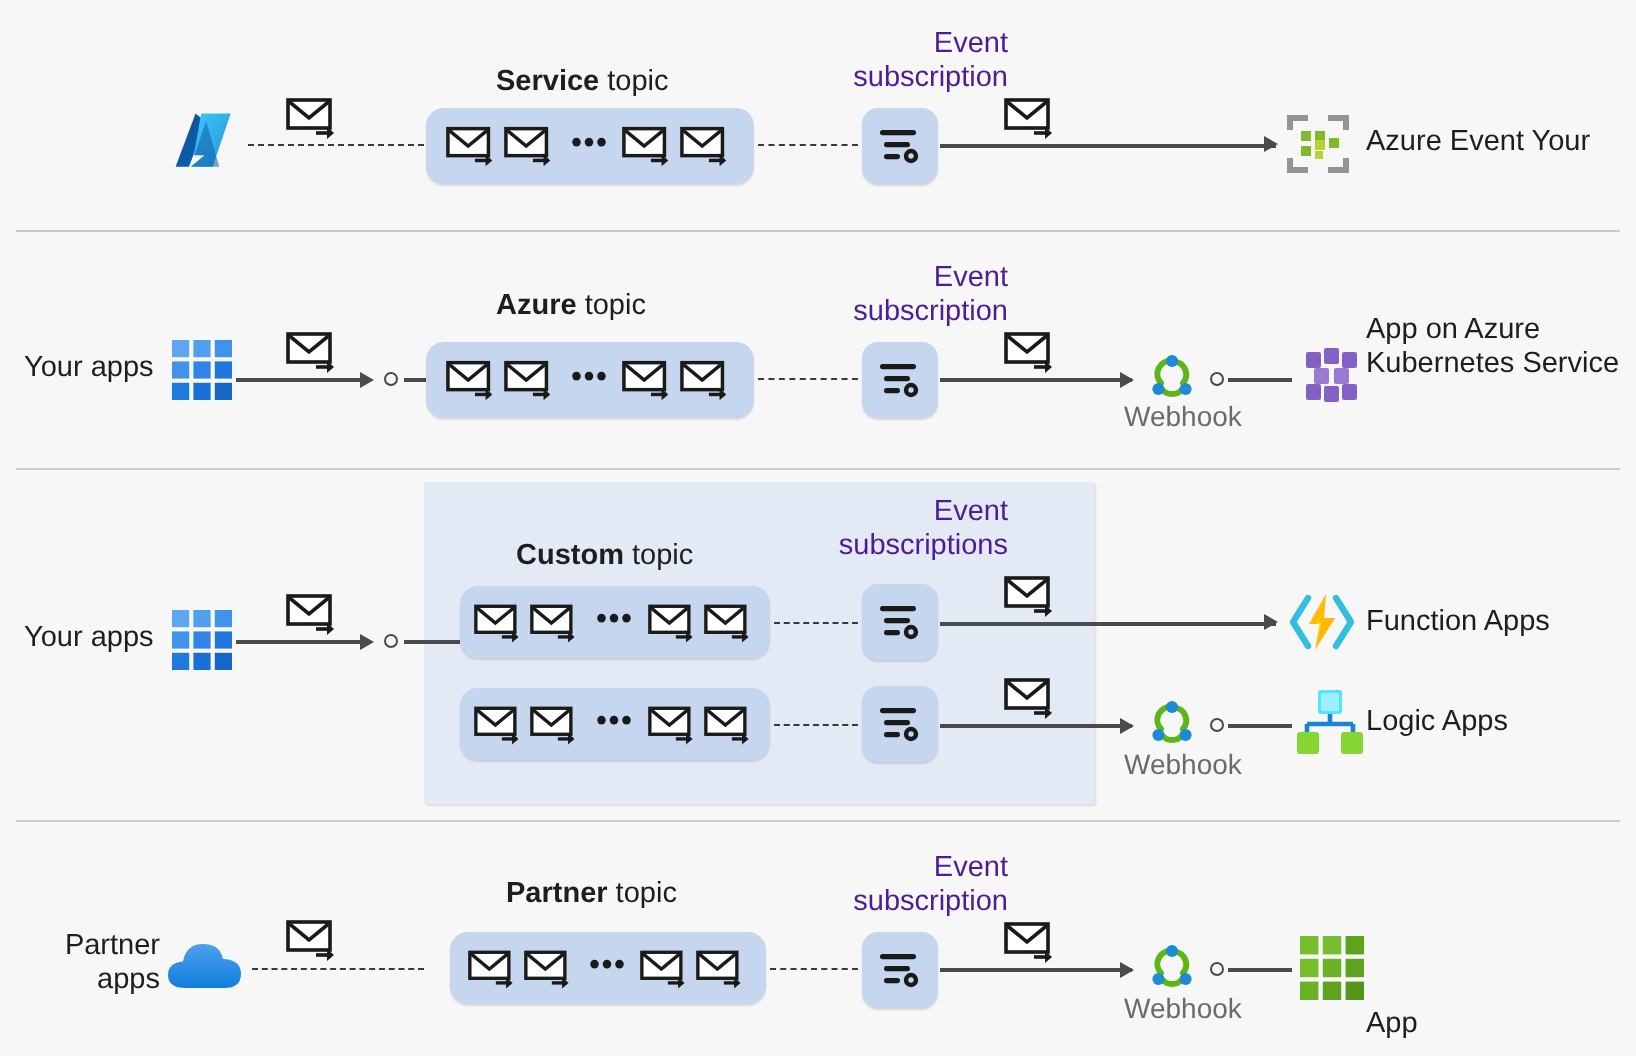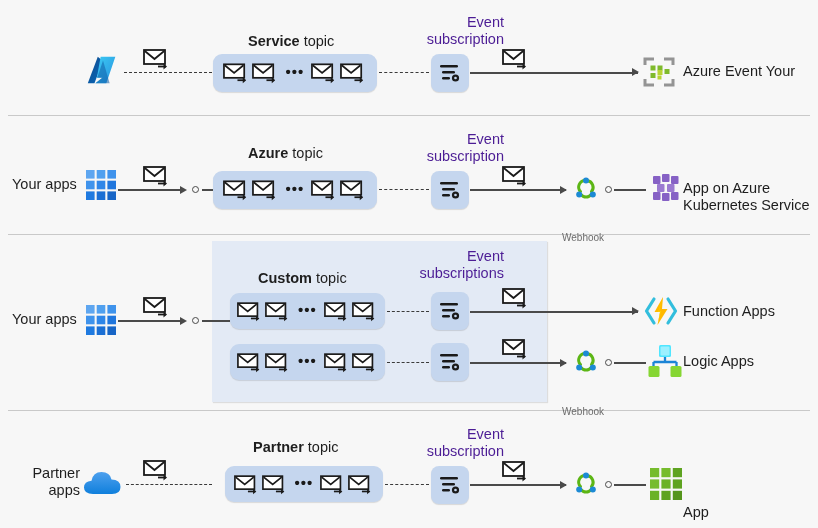--- a/index.html
+++ b/index.html
@@ -109,24 +109,23 @@
     position: absolute;
     width: 7px; height: 7px;
     border: 1.4px solid #4a4a4a;
     border-radius: 50%;
     background: #f7f7f7;
   }
 
   
   .webhook-cap {
     position: absolute;
-    font-size: 10px;
+    font-size: 14px;
     color: #6b6b6b;
     white-space: nowrap;
-    margin-top: 32px;
   }
 
   svg { display: block; overflow: visible; }
 </style>
 </head>
 <body>
 
 <div id="stage">
 
   <div class="row-sep" style="top:115px"></div>
@@ -371,21 +370,21 @@
         <rect x="21" y="5" width="7.5" height="8" rx="1"></rect>
         <rect x="7" y="13" width="7.5" height="8" rx="1" fill="#9b7ad1"></rect>
         <rect x="17" y="13" width="7.5" height="8" rx="1" fill="#9b7ad1"></rect>
         <rect x="3" y="21" width="7.5" height="8" rx="1"></rect>
         <rect x="12" y="22" width="7.5" height="8" rx="1"></rect>
         <rect x="21" y="21" width="7.5" height="8" rx="1"></rect>
       </g>
     </svg>
   </div>
 
-  <div class="lbl" style="left:683px; top:180px; width:135px;">App on Azure
+  <div class="lbl" style="left:683px; top:157px; width:135px;">App on Azure
 Kubernetes Service</div>
 
   <div class="domain-box" style="left:212px; top:241px; width:335px; height:161px;"></div>
 
   <div class="lbl" style="left:12px; top:311px; width:70px;">Your apps</div>
 
   <div class="abs" style="left:86px; top:305px;">
     <svg width="30" height="30" viewBox="0 0 30 30">
       <rect x="0" y="0" width="8.6" height="8.6" fill="#5ea6f0"></rect>
       <rect x="10.7" y="0" width="8.6" height="8.6" fill="#50a0ef"></rect>

